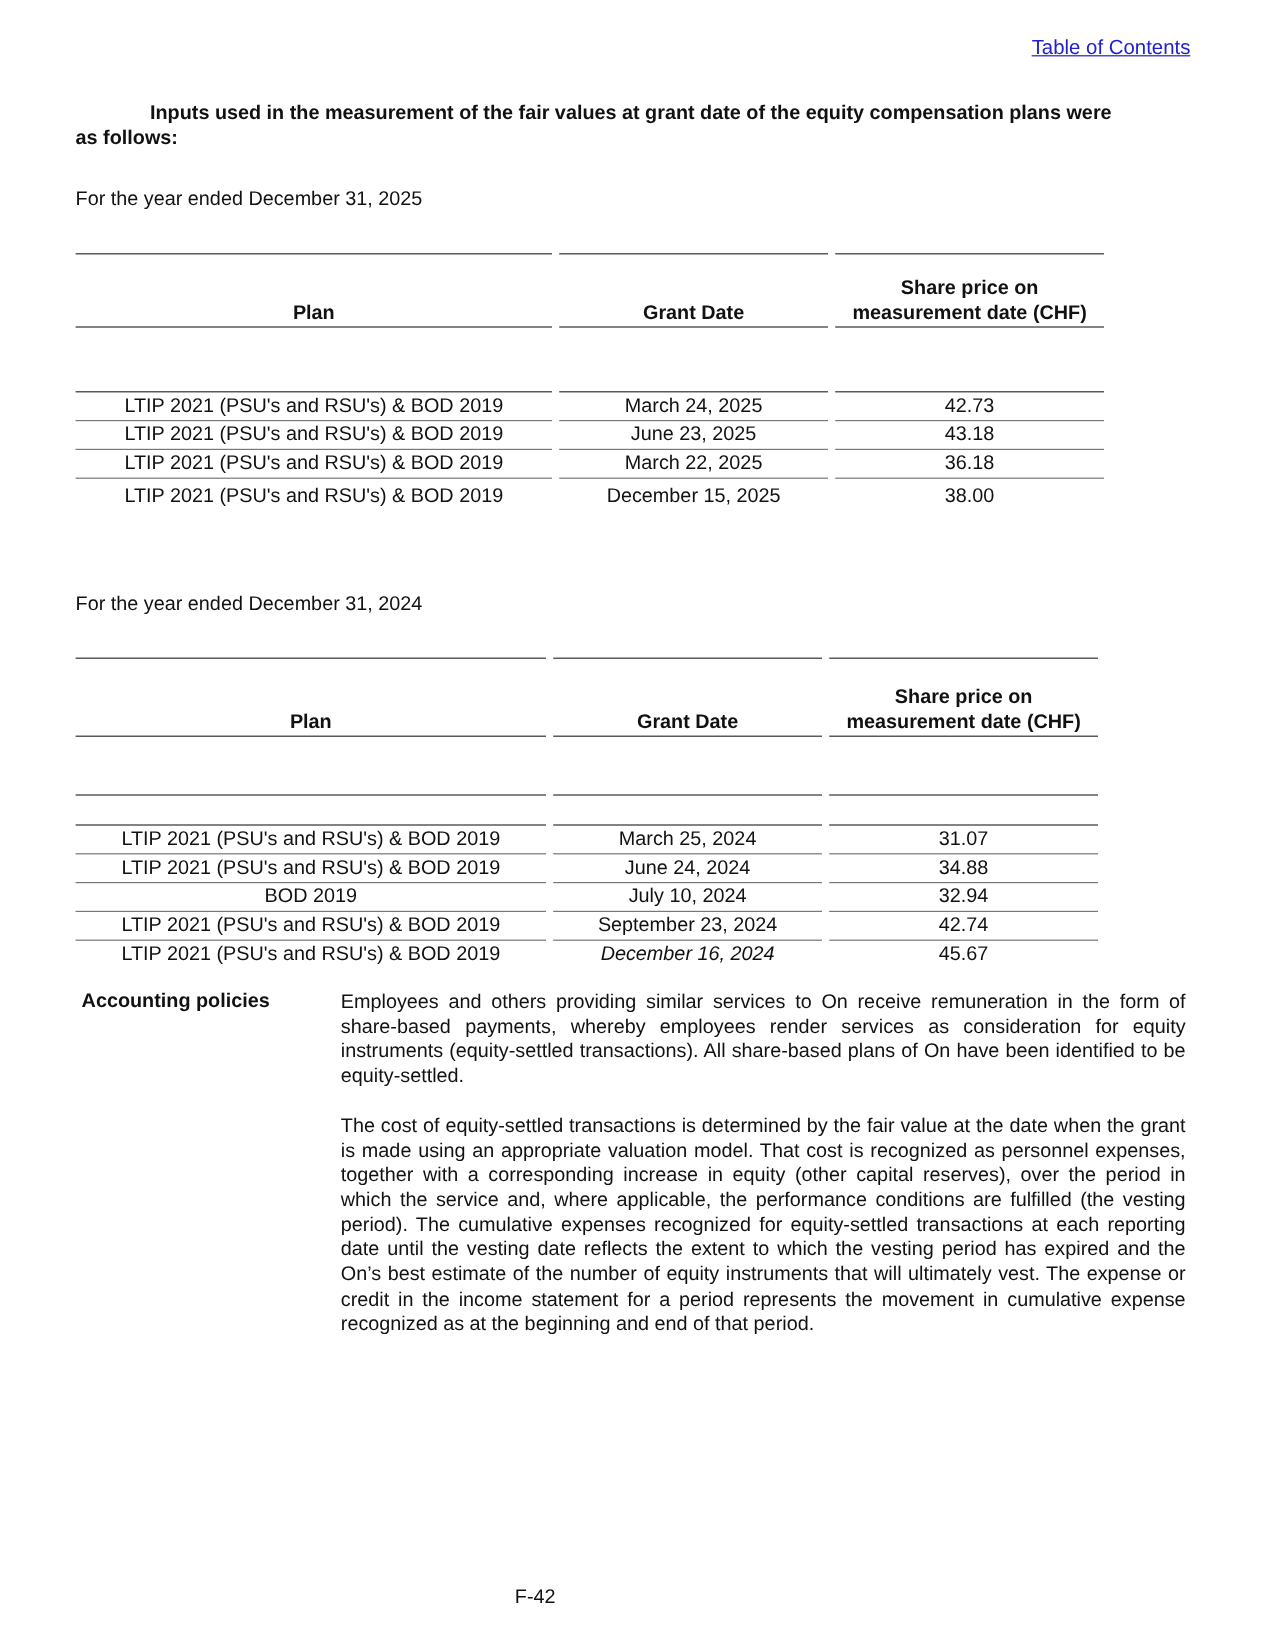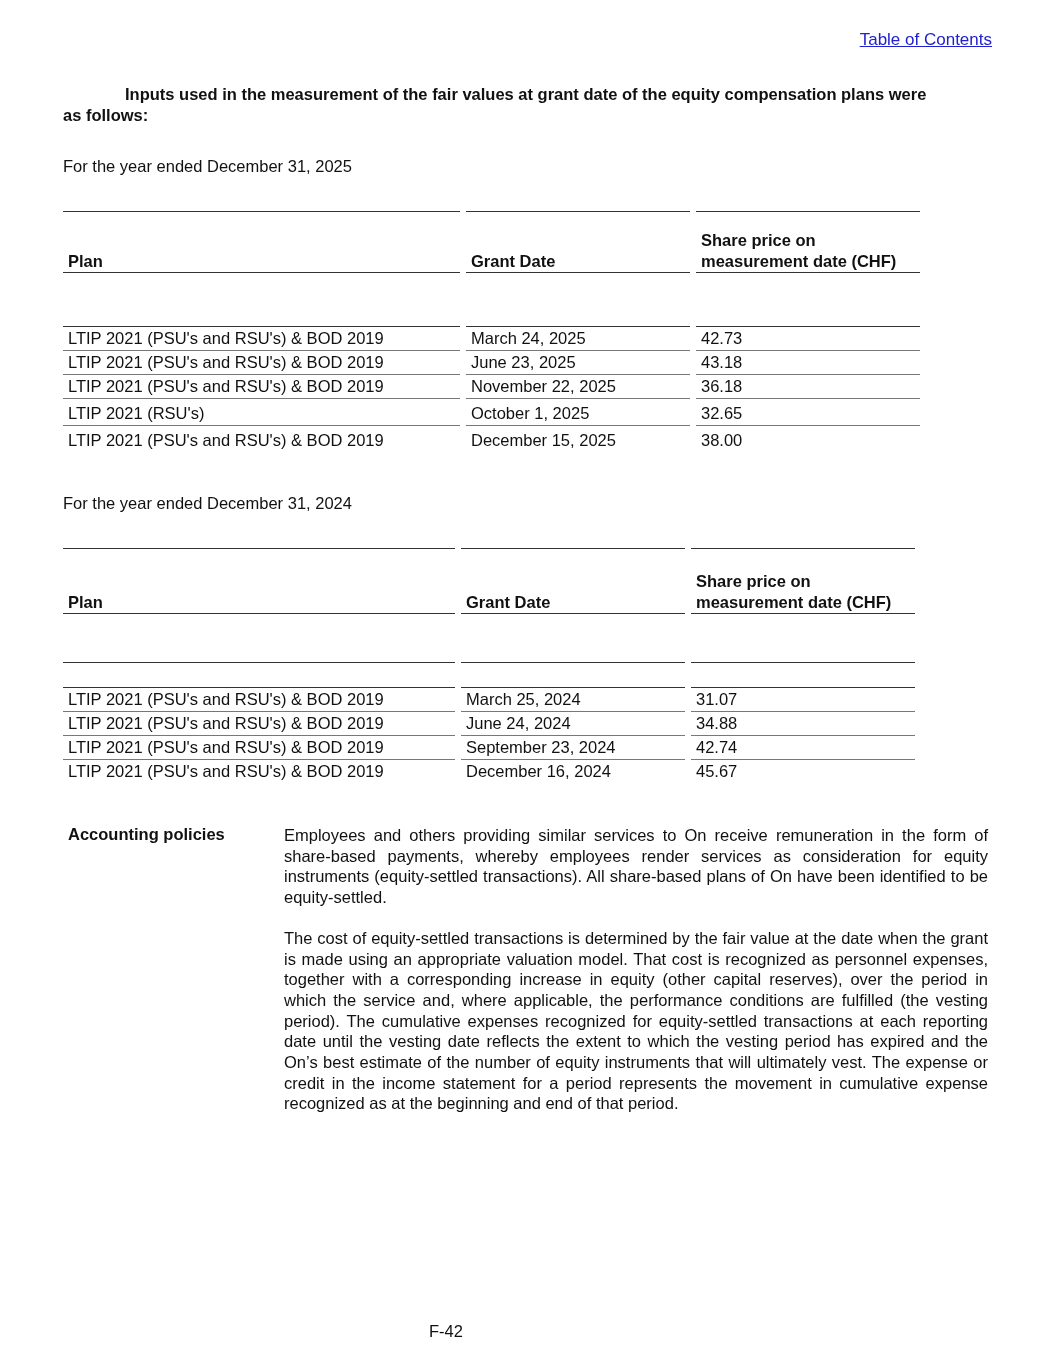--- a/index.html
+++ b/index.html
@@ -2,21 +2,21 @@
 <html><head>
 <meta charset="utf-8">
 <style>
   html, body { margin:0; padding:0; background:#fff; }
   body { width:1055px; height:1365px; position:relative; font-family:"Liberation Sans", sans-serif; color:#111; font-size:16.5px; }
   .toc { position:absolute; top:18px; right:63px; color:#1a0dab; color:#2020d0; text-decoration:underline; font-size:17px;margin-top:12px; }
   .intro { position:absolute; top:84px; left:63px; width:880px; line-height:21px;font-weight:bold; }
   .intro .indent { display:inline-block; width:62px; }
   .year-label { position:absolute; left:63px; }
   table.grid { position:absolute; left:63px; border-collapse:separate; border-spacing:6px 0; margin-left:-6px; }
-  table.grid td, table.grid th { padding:0 5px; text-align:left; vertical-align:bottom; }
+  table.grid td, table.grid th { padding:0 5px; text-align:center; vertical-align:bottom; }
   th { font-weight:bold; }
   .topline td { border-top:1px solid #333; height:0; padding:0; }
   .hdr th { border-bottom:1px solid #333; padding-bottom:3px; line-height:21px; }
   .row td { border-bottom:1px solid #777; height:23px; line-height:23px;margin-top:13px; }
   .row.first td { border-top:1px solid #333; }
   .ap { position:absolute; top:825px; left:63px; width:925px; }
   .ap-label { position:absolute; left:5px; top:0; font-weight:bold;text-align:right; }
   .ap-body { position:absolute; left:221px; top:0; width:704px; text-align:justify; line-height:20.7px; }
   .ap-body p { margin:0 0 20px 0; }
   .pageno { position:absolute; top:1322px; left:0; width:892px; text-align:center; }
@@ -56,27 +56,22 @@
         <td>March 24, 2025</td>
         <td>42.73</td>
       </tr>
   <tr class="row">
         <td>LTIP 2021 (PSU's and RSU's) &amp; BOD 2019</td>
         <td>June 23, 2025</td>
         <td>43.18</td>
       </tr>
   <tr class="row">
         <td>LTIP 2021 (PSU's and RSU's) &amp; BOD 2019</td>
-        <td>November 22, 2025</td>
+        <td>March 22, 2025</td>
         <td>36.18</td>
-      </tr>
-  <tr class="row">
-        <td style="height:26px;">LTIP 2021 (RSU's)</td>
-        <td>October 1, 2025</td>
-        <td>32.65</td>
       </tr>
   <tr class="row">
         <td style="border-bottom:none;height:26px;">LTIP 2021 (PSU's and RSU's) &amp; BOD 2019</td>
         <td style="border-bottom:none;">December 15, 2025</td>
         <td style="border-bottom:none;">38.00</td>
       </tr>
 </tbody>
   </table>
 
 <div class="year-label" style="top:494px;">For the year ended December 31, 2024</div>
@@ -111,27 +106,32 @@
         <td>LTIP 2021 (PSU's and RSU's) &amp; BOD 2019</td>
         <td>March 25, 2024</td>
         <td>31.07</td>
       </tr>
   <tr class="row">
         <td>LTIP 2021 (PSU's and RSU's) &amp; BOD 2019</td>
         <td>June 24, 2024</td>
         <td>34.88</td>
       </tr>
   <tr class="row">
+        <td>BOD 2019</td>
+        <td>July 10, 2024</td>
+        <td>32.94</td>
+      </tr>
+  <tr class="row">
         <td>LTIP 2021 (PSU's and RSU's) &amp; BOD 2019</td>
         <td>September 23, 2024</td>
         <td>42.74</td>
       </tr>
   <tr class="row">
         <td style="border-bottom:none;">LTIP 2021 (PSU's and RSU's) &amp; BOD 2019</td>
-        <td style="border-bottom:none;">December 16, 2024</td>
+        <td style="border-bottom:none;font-style:italic;">December 16, 2024</td>
         <td style="border-bottom:none;">45.67</td>
       </tr>
 </tbody>
   </table>
 
 <div class="ap">
   <div class="ap-label">Accounting policies</div>
   <div class="ap-body">
     <p>Employees and others providing similar services to On receive remuneration in the form of share-based payments, whereby employees render services as consideration for equity instruments (equity-settled transactions). All share-based plans of On have been identified to be equity-settled.</p>
     <p>The cost of equity-settled transactions is determined by the fair value at the date when the grant is made using an appropriate valuation model. That cost is recognized as personnel expenses, together with a corresponding increase in equity (other capital reserves), over the period in which the service and, where applicable, the performance conditions are fulfilled (the vesting period). The cumulative expenses recognized for equity-settled transactions at each reporting date until the vesting date reflects the extent to which the vesting period has expired and the On’s best estimate of the number of equity instruments that will ultimately vest. The expense or credit in the income statement for a period represents the movement in cumulative expense recognized as at the beginning and end of that period.</p>

